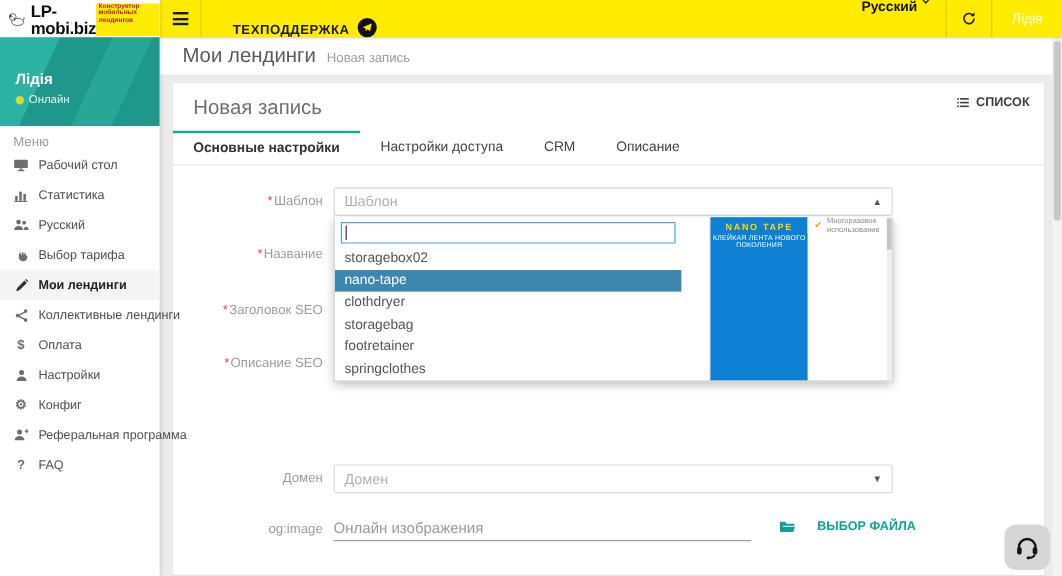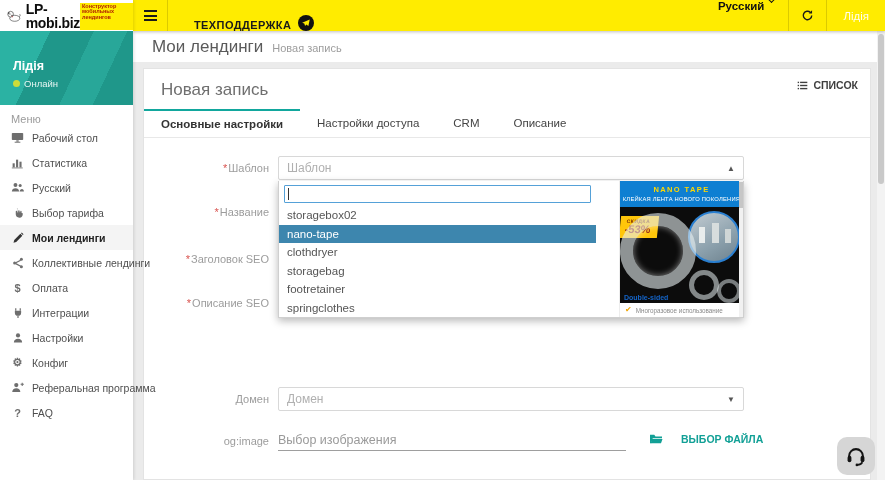--- a/index.html
+++ b/index.html
@@ -79,21 +79,21 @@
               display:flex; z-index:20; }
   .dd-left { flex:1; display:flex; flex-direction:column; overflow:hidden; }
   .search-wrap { padding:4px 5px 3px; }
   .search-input { height:18px; border:1px solid #55a1d8; border-radius:1px; display:flex; align-items:center;
                   padding-left:3px; background:#fff; cursor:text; }
   .text-caret { width:1px; height:12px; background:#333; }
   .option { height:18.5px; display:flex; align-items:center; padding:0 8px; font-size:11.5px; color:#555;
             cursor:pointer; }
   .option.highlighted { background:#3d86ae; color:#fff; }
 
-  .dd-preview { width:124px; border-left:1px solid #ededed; display:flex; flex-direction:column; position:relative;margin-left:23px; }
+  .dd-preview { width:152px; border-left:1px solid #ededed; display:flex; flex-direction:row; position:relative;margin-left:23px; }
   .pv-header { background:#0e7fd2; padding:4px 2px 5px; text-align:center; }
   .pv-title { font-size:7.5px; font-weight:bold; color:#ffd900; letter-spacing:1.4px; }
   .pv-sub { font-size:5.8px; color:#fff; margin-top:2px; letter-spacing:.2px; }
   .pv-product { flex:1; background:#0c0c0c; position:relative; overflow:hidden; }
   .pv-badge { position:absolute; left:0; top:9px; background:#ffc60a; padding:2px 7px 3px 5px;
               transform:skewX(-6deg); text-align:center; }
   .pv-badge .b1 { display:block; font-size:5px; font-weight:bold; color:#7c2d00; letter-spacing:.5px; }
   .pv-badge .b2 { display:block; font-size:11px; font-weight:bold; color:#8c1500; line-height:1; }
   .pv-inset { position:absolute; right:3px; top:4px; width:52px; height:52px; border-radius:50%;
               border:2px solid #2a7fd0; background:linear-gradient(150deg,#c3ccd2,#8ba0ac 60%,#6e828e); overflow:hidden; }
@@ -240,30 +240,20 @@
             <circle cx="3.5" cy="8" r="2"></circle>
             <circle cx="12.5" cy="13" r="2"></circle>
             <path d="M4.6 6.9l6.6-3.4.8 1.4-6.6 3.4zM5.4 8.1l6.6 3.4-.8 1.4-6.6-3.4z"></path>
           </svg>
       </span>
       <span class="nav-label">Коллективные лендинги</span>
     </div>
     <div class="nav-item">
       <span class="nav-ico txt-ico">$</span>
       <span class="nav-label">Оплата</span>
-    </div>
-    <div class="nav-item">
-      <span class="nav-ico">
-        <svg width="12" height="12" viewBox="0 0 16 16">
-            <path d="M5 1.5v3.5M11 1.5v3.5" stroke="currentColor" stroke-width="1.6"></path>
-            <path d="M3.8 5h8.4v2.6a4.2 4.2 0 0 1-8.4 0z" fill="currentColor"></path>
-            <path d="M8 11.8v3" stroke="currentColor" stroke-width="1.6"></path>
-          </svg>
-      </span>
-      <span class="nav-label">Интеграции</span>
     </div>
     <div class="nav-item">
       <span class="nav-ico">
         <svg width="12" height="12" viewBox="0 0 16 16" fill="currentColor">
             <circle cx="8" cy="4.5" r="2.8"></circle>
             <path d="M2.5 14c0-3.1 2.4-4.9 5.5-4.9s5.5 1.8 5.5 4.9z"></path>
           </svg>
       </span>
       <span class="nav-label">Настройки</span>
     </div>
@@ -369,21 +359,21 @@
   </div>
 
   <div class="f-label" style="top:324px">Домен</div>
   <div class="select-box" style="top:318px">
     <span class="ph">Домен</span>
     <span class="caret">▼</span>
   </div>
 
   <div class="f-label" style="top:366px">og:image</div>
   <div class="underline-input">
-    <span class="ph">Выбор изображения</span>
+    <span class="ph">Онлайн изображения</span>
   </div>
   <div class="file-btn">
     <svg width="14" height="12" viewBox="0 0 16 14" fill="#12a096">
       <path d="M1 2h5l1.4 2H15v2H4.2L2.4 12H1z"></path>
         <path d="M3.4 7h12.2l-1.8 5H1.8z"></path>
     </svg>
     <span>ВЫБОР ФАЙЛА</span>
   </div>
 </div>
 

